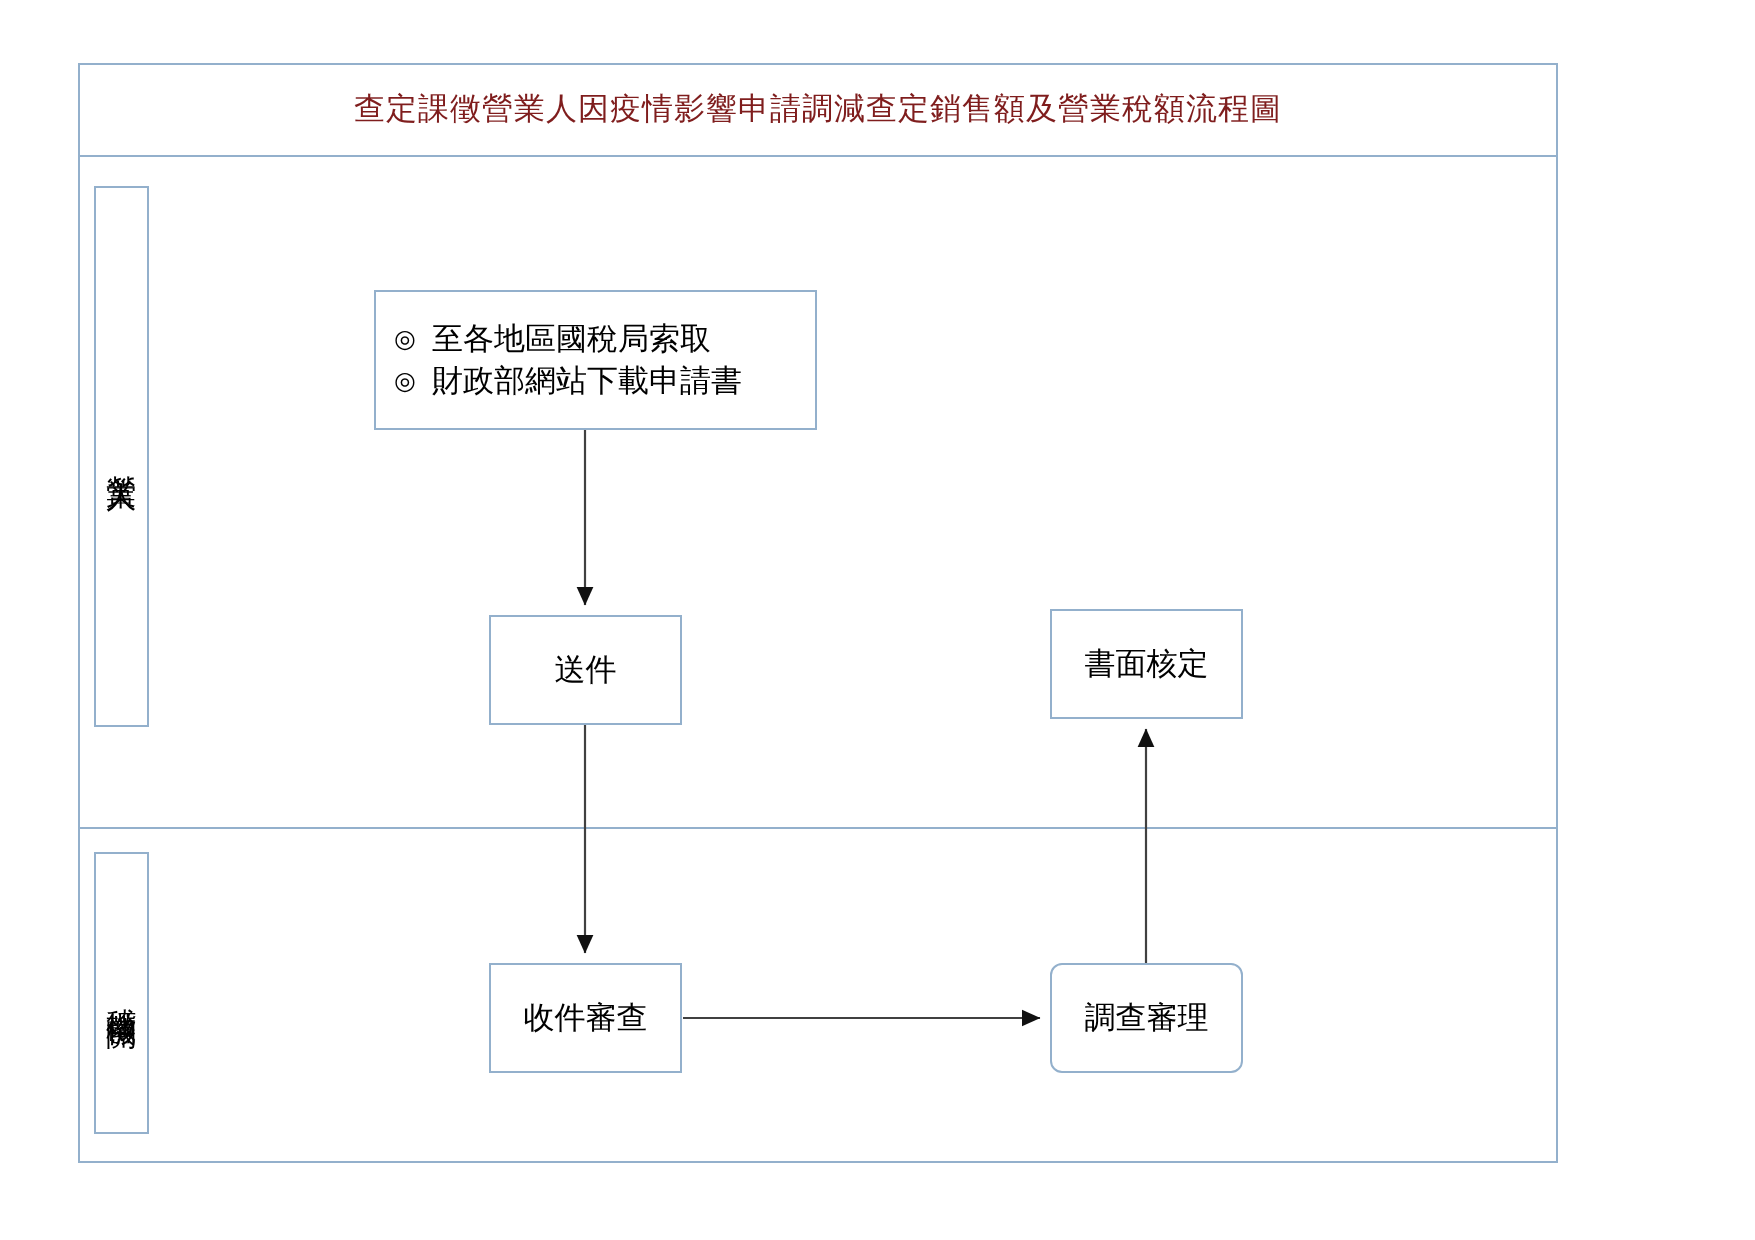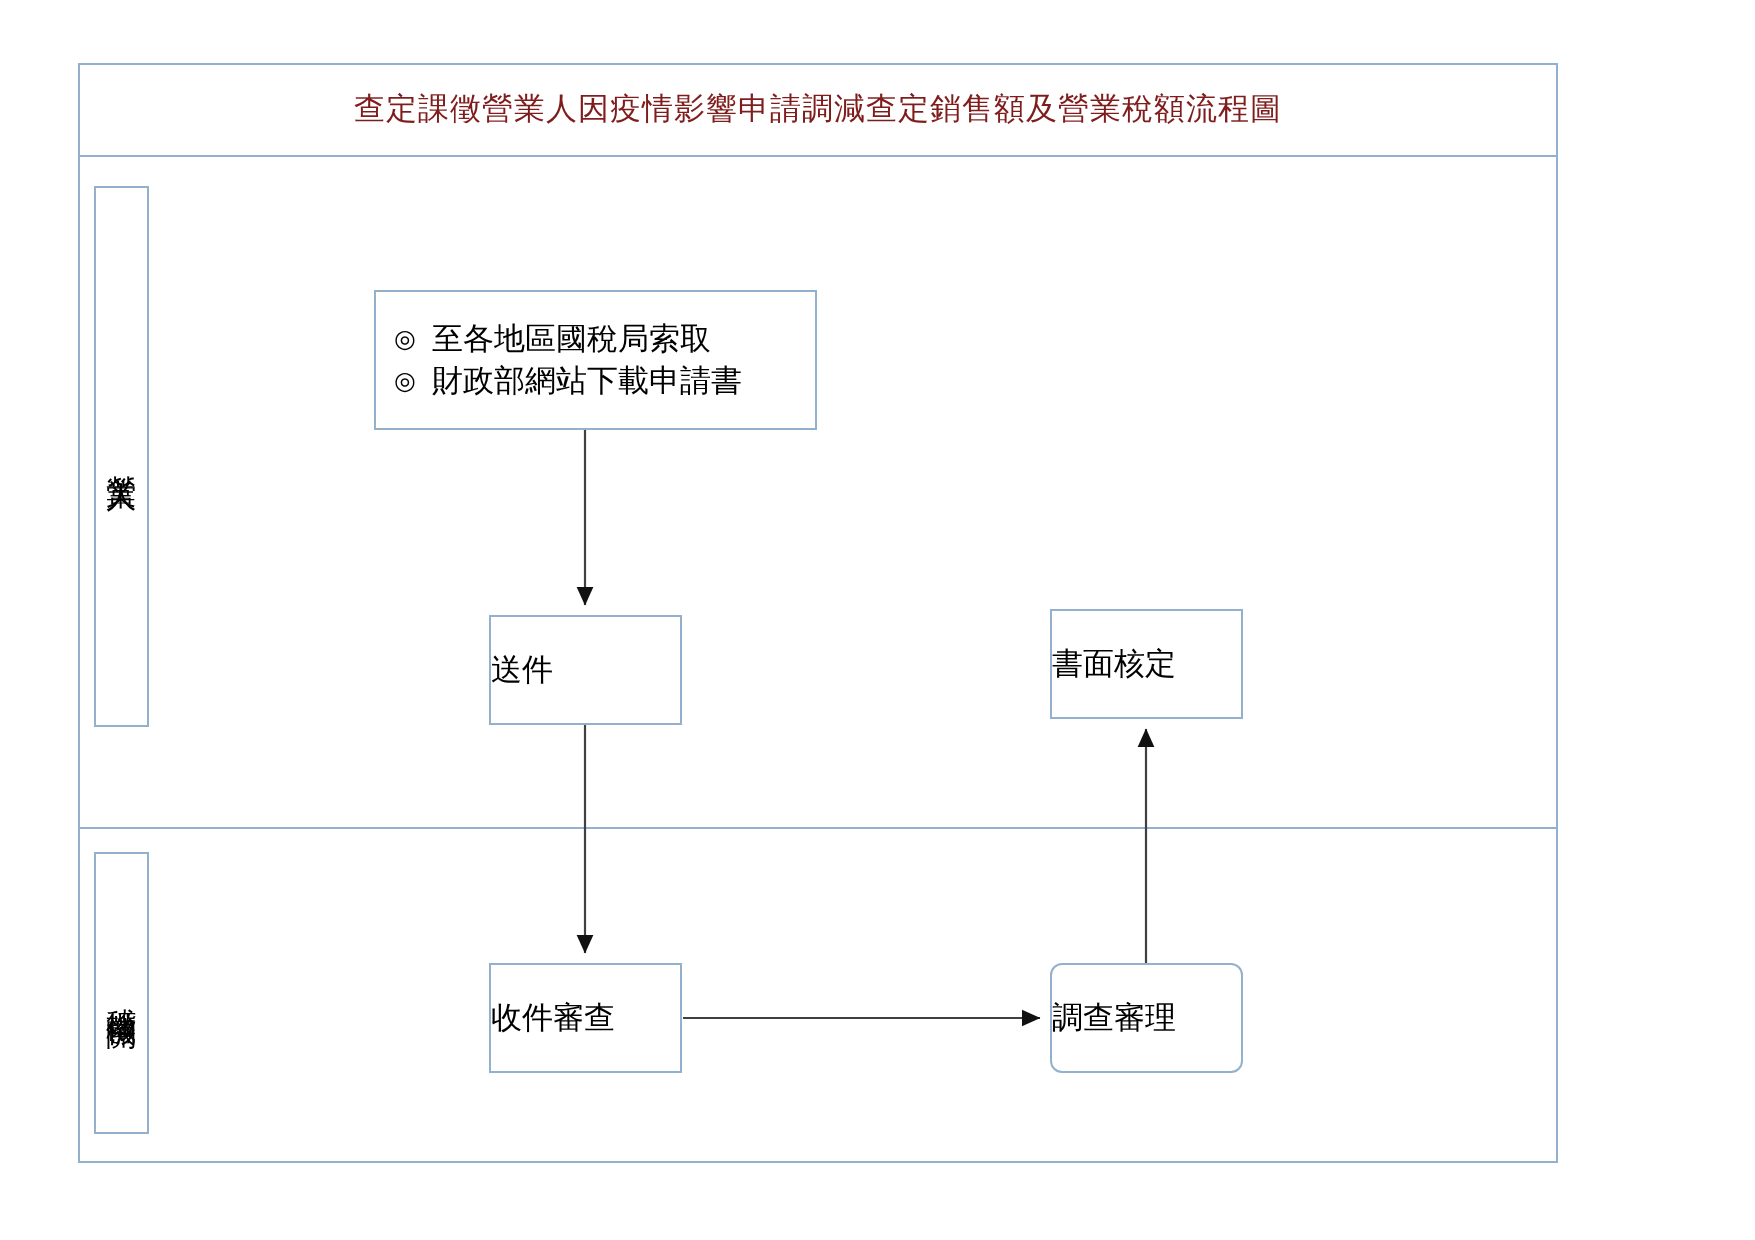--- a/index.html
+++ b/index.html
@@ -96,20 +96,21 @@
   }
 
   
   .node {
     position: absolute;
     border: 2px solid #93b0cc;
     box-sizing: border-box;
     background: #ffffff;
     display: flex;
     align-items: center;
+    justify-content: center;
     font-size: 31px;
   }
 
   #node-source {
     left: 374px;
     top: 290px;
     width: 443px;
     height: 140px;
     justify-content: flex-start;
     padding-left: 18px;

